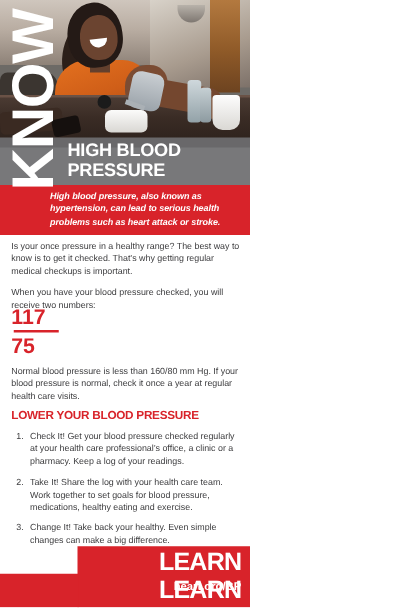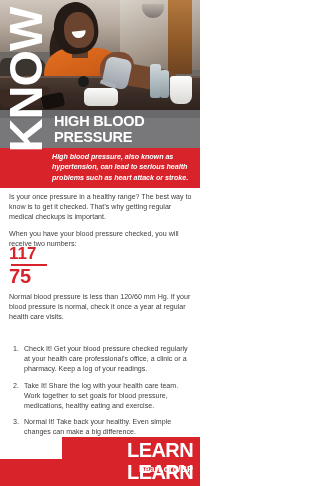--- a/index.html
+++ b/index.html
@@ -148,21 +148,21 @@
     line-height:16px;
     letter-spacing:-0.2px;
   }
 
   
   #redband {
     position:absolute; left:0; top:148px; width:200px; height:40px;
     background:#d8232a;
   }
   #subtitle {
-    position:absolute; left:52px; top:152px; width:142px;
+    position:absolute; left:40px; top:152px; width:142px;
     color:#ffffff;
     font-style:italic;
     font-weight:bold;
     font-size:7.2px;
     line-height:10.4px;
     letter-spacing:-0.05px;
   }
 
   
   #know {
@@ -191,21 +191,21 @@
   #numrow {
     position:absolute; left:9px; top:244px; width:184px;
     display:flex; align-items:flex-start;
   }
   #nums {
     width:40px; flex:0 0 40px; text-align:left;
     color:#d8232a; font-weight:bold;
   }
   #nums .sys { font-size:17px; line-height:19px; }
   #nums .rule { height:2px; background:#d8232a; margin:1px 2px 1px 2px; }
-  #nums .dia { font-size:20px; line-height:19px; }
+  #nums .dia { font-size:17px; line-height:19px; }
   #numtext {
     margin-left:7px; flex:1;
     color:#3d3d3f; font-size:7.1px; line-height:10.2px;
   }
 
   #afterNums {
     position:absolute; left:9px; top:292px; width:184px;
     color:#3d3d3f; font-size:7.1px; line-height:10.2px;
   }
 
@@ -294,35 +294,36 @@
   </div>
 
   <div id="numrow">
     <div id="nums">
       <div class="sys">117</div>
       <div class="rule"></div>
       <div class="dia">75</div>
     </div>
   </div>
 
-  <div id="afterNums">Normal blood pressure is less than 120/60 mm Hg. If your blood pressure is normal, check it once a year at regular health care visits.</div>
-
+  <div id="afterNums">Normal blood pressure is less than 160/80 mm Hg. If your blood pressure is normal, check it once a year at regular health care visits.</div>
+
+  <div id="lowerhead">LOWER YOUR BLOOD PRESSURE</div>
 
   <div id="steps">
     <div class="step">
       <div class="num">1.</div>
       <div class="txt"><b>Check It!</b><span> Get your blood pressure checked regularly at your health care professional’s office, a clinic or a pharmacy. Keep a log of your readings.</span></div>
     </div>
     <div class="step">
       <div class="num">2.</div>
       <div class="txt"><b>Take It!</b><span> Share the log with your health care team. Work together to set goals for blood pressure, medications, healthy eating and exercise.</span></div>
     </div>
     <div class="step">
       <div class="num">3.</div>
-      <div class="txt"><b>Normal It!</b><span> Take back your healthy. Even simple changes can make a big difference.</span></div>
+      <div class="txt"><b>Change It!</b><span> Take back your healthy. Even simple changes can make a big difference.</span></div>
     </div>
   </div>
 
   <div id="foot-red-right"></div>
   <div id="foot-red-left"></div>
   <div id="learn">LEARN LEARN</div>
   <div id="url">heart.org/BP</div>
 
 </div>
 

